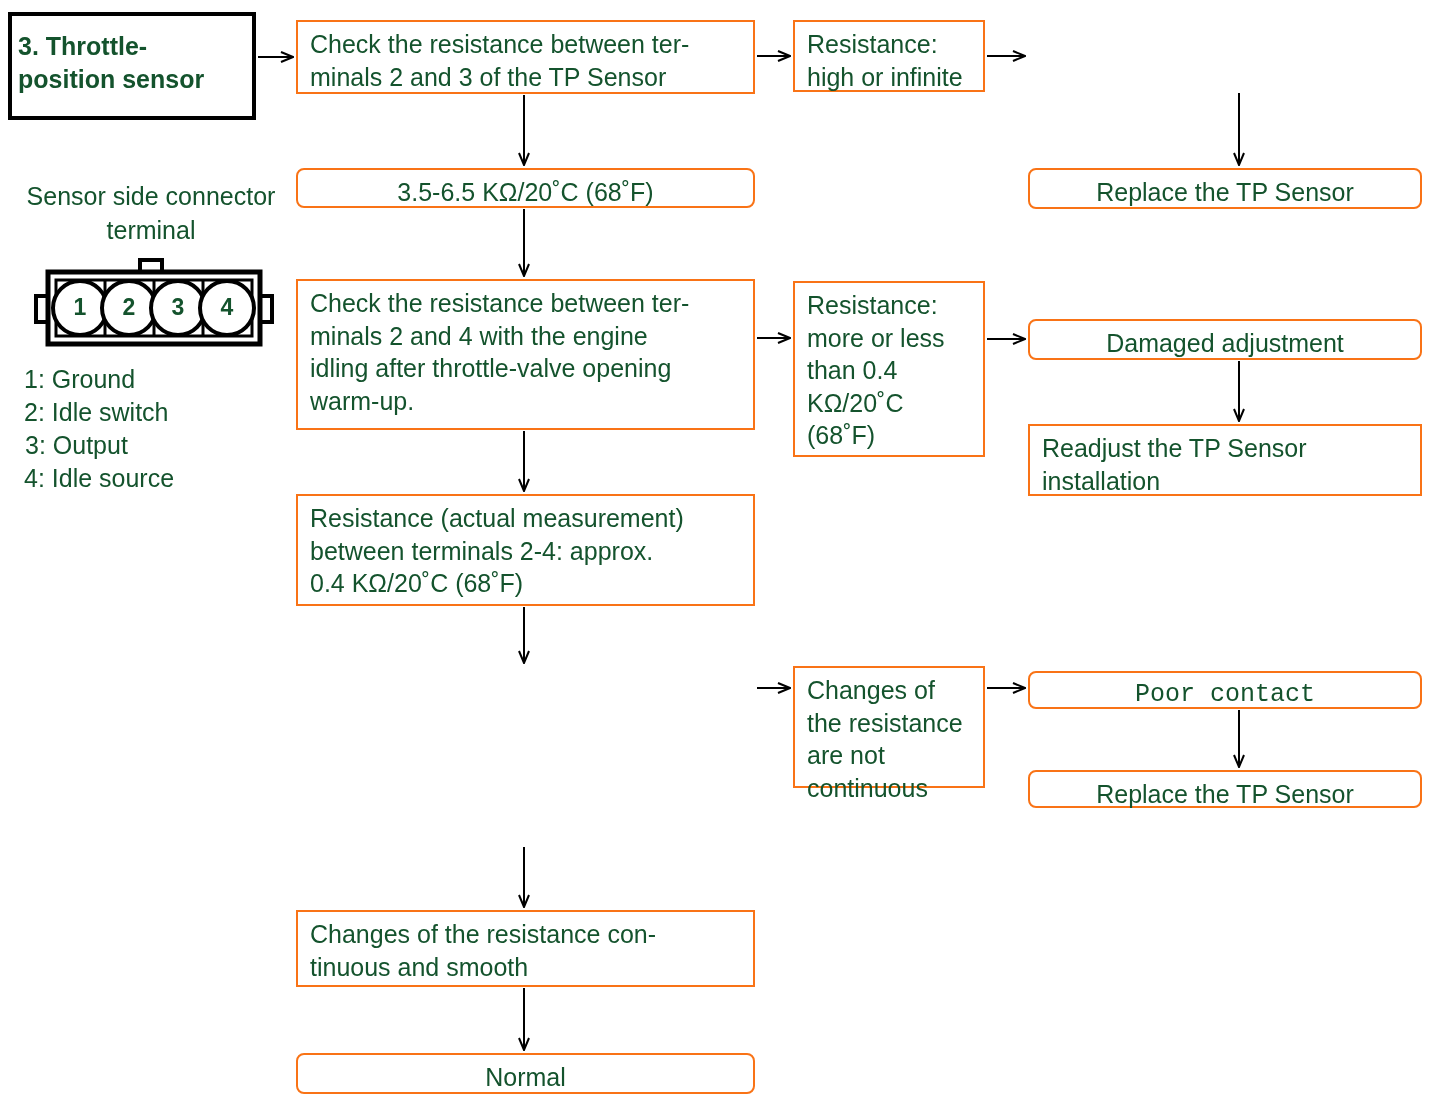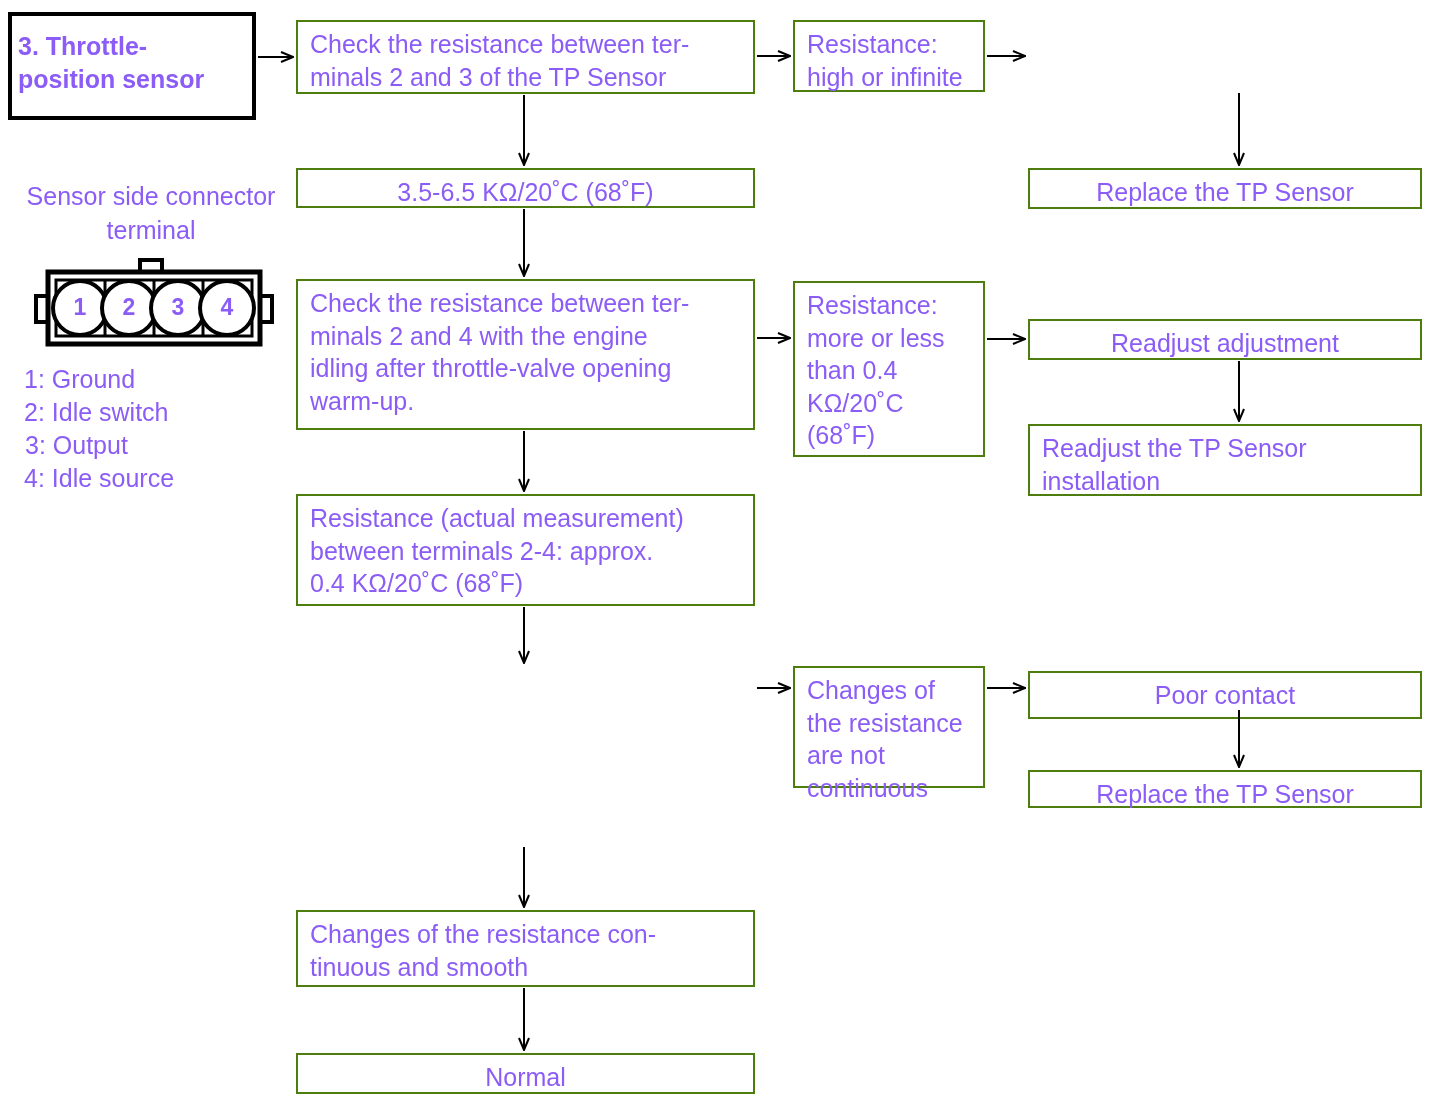--- a/index.html
+++ b/index.html
@@ -6,36 +6,37 @@
     margin: 0;
     padding: 0;
     background: #ffffff;
   }
   #canvas {
     position: relative;
     width: 1440px;
     height: 1100px;
     background: #ffffff;
     font-family: "Liberation Sans", sans-serif;
-    color: #8b5cf6;
+    color: #14532d;
     overflow: hidden;
   }
   .box {
     position: absolute;
     box-sizing: border-box;
-    border: 2px solid #4d7c0f;
+    border: 2px solid #f97316;
     background: #fff;
     font-size: 25px;
     line-height: 1.30;
     padding: 6px 10px 4px 12px;
     white-space: pre-line;
   }
   .box.center-text {
     text-align: center;
     padding-left: 10px;
+    border-radius: 8px;
   }
   .title-box {
     position: absolute;
     box-sizing: border-box;
     border: 4px solid #000;
     background: #fff;
     font-weight: bold;
     font-size: 25px;
     line-height: 1.32;
     padding: 14px 6px 6px 6px;
@@ -136,26 +137,26 @@
 (68˚F)</div>
 
   <div class="box" style="left:793px; top:666px; width:192px; height:122px;">Changes of
 the resistance
 are not
 continuous</div>
 
 
   <div class="box center-text" style="left:1028px; top:168px; width:394px; height:41px;">Replace the TP Sensor</div>
 
-  <div class="box center-text" style="left:1028px; top:319px; width:394px; height:41px;">Readjust adjustment</div>
+  <div class="box center-text" style="left:1028px; top:319px; width:394px; height:41px;">Damaged adjustment</div>
 
   <div class="box" style="left:1028px; top:424px; width:394px; height:72px;">Readjust the TP Sensor
 installation</div>
 
-  <div class="box center-text" style="left:1028px; top:671px; width:394px; height:48px;">Poor contact</div>
+  <div class="box center-text" style="left:1028px; top:671px; width:394px; height:38px;font-family:Liberation Mono, monospace;">Poor contact</div>
 
   <div class="box center-text" style="left:1028px; top:770px; width:394px; height:38px;">Replace the TP Sensor</div>
 
   <svg class="arrow-svg" style="left:0; top:0;" width="1440" height="1100">
     <defs>
       <marker id="ah" markerWidth="14" markerHeight="12" refX="12" refY="6" orient="auto" markerUnits="userSpaceOnUse">
         <path d="M1,1 L13,6 L1,11" fill="none" stroke="#000" stroke-width="2"></path>
       </marker>
     </defs>
 

